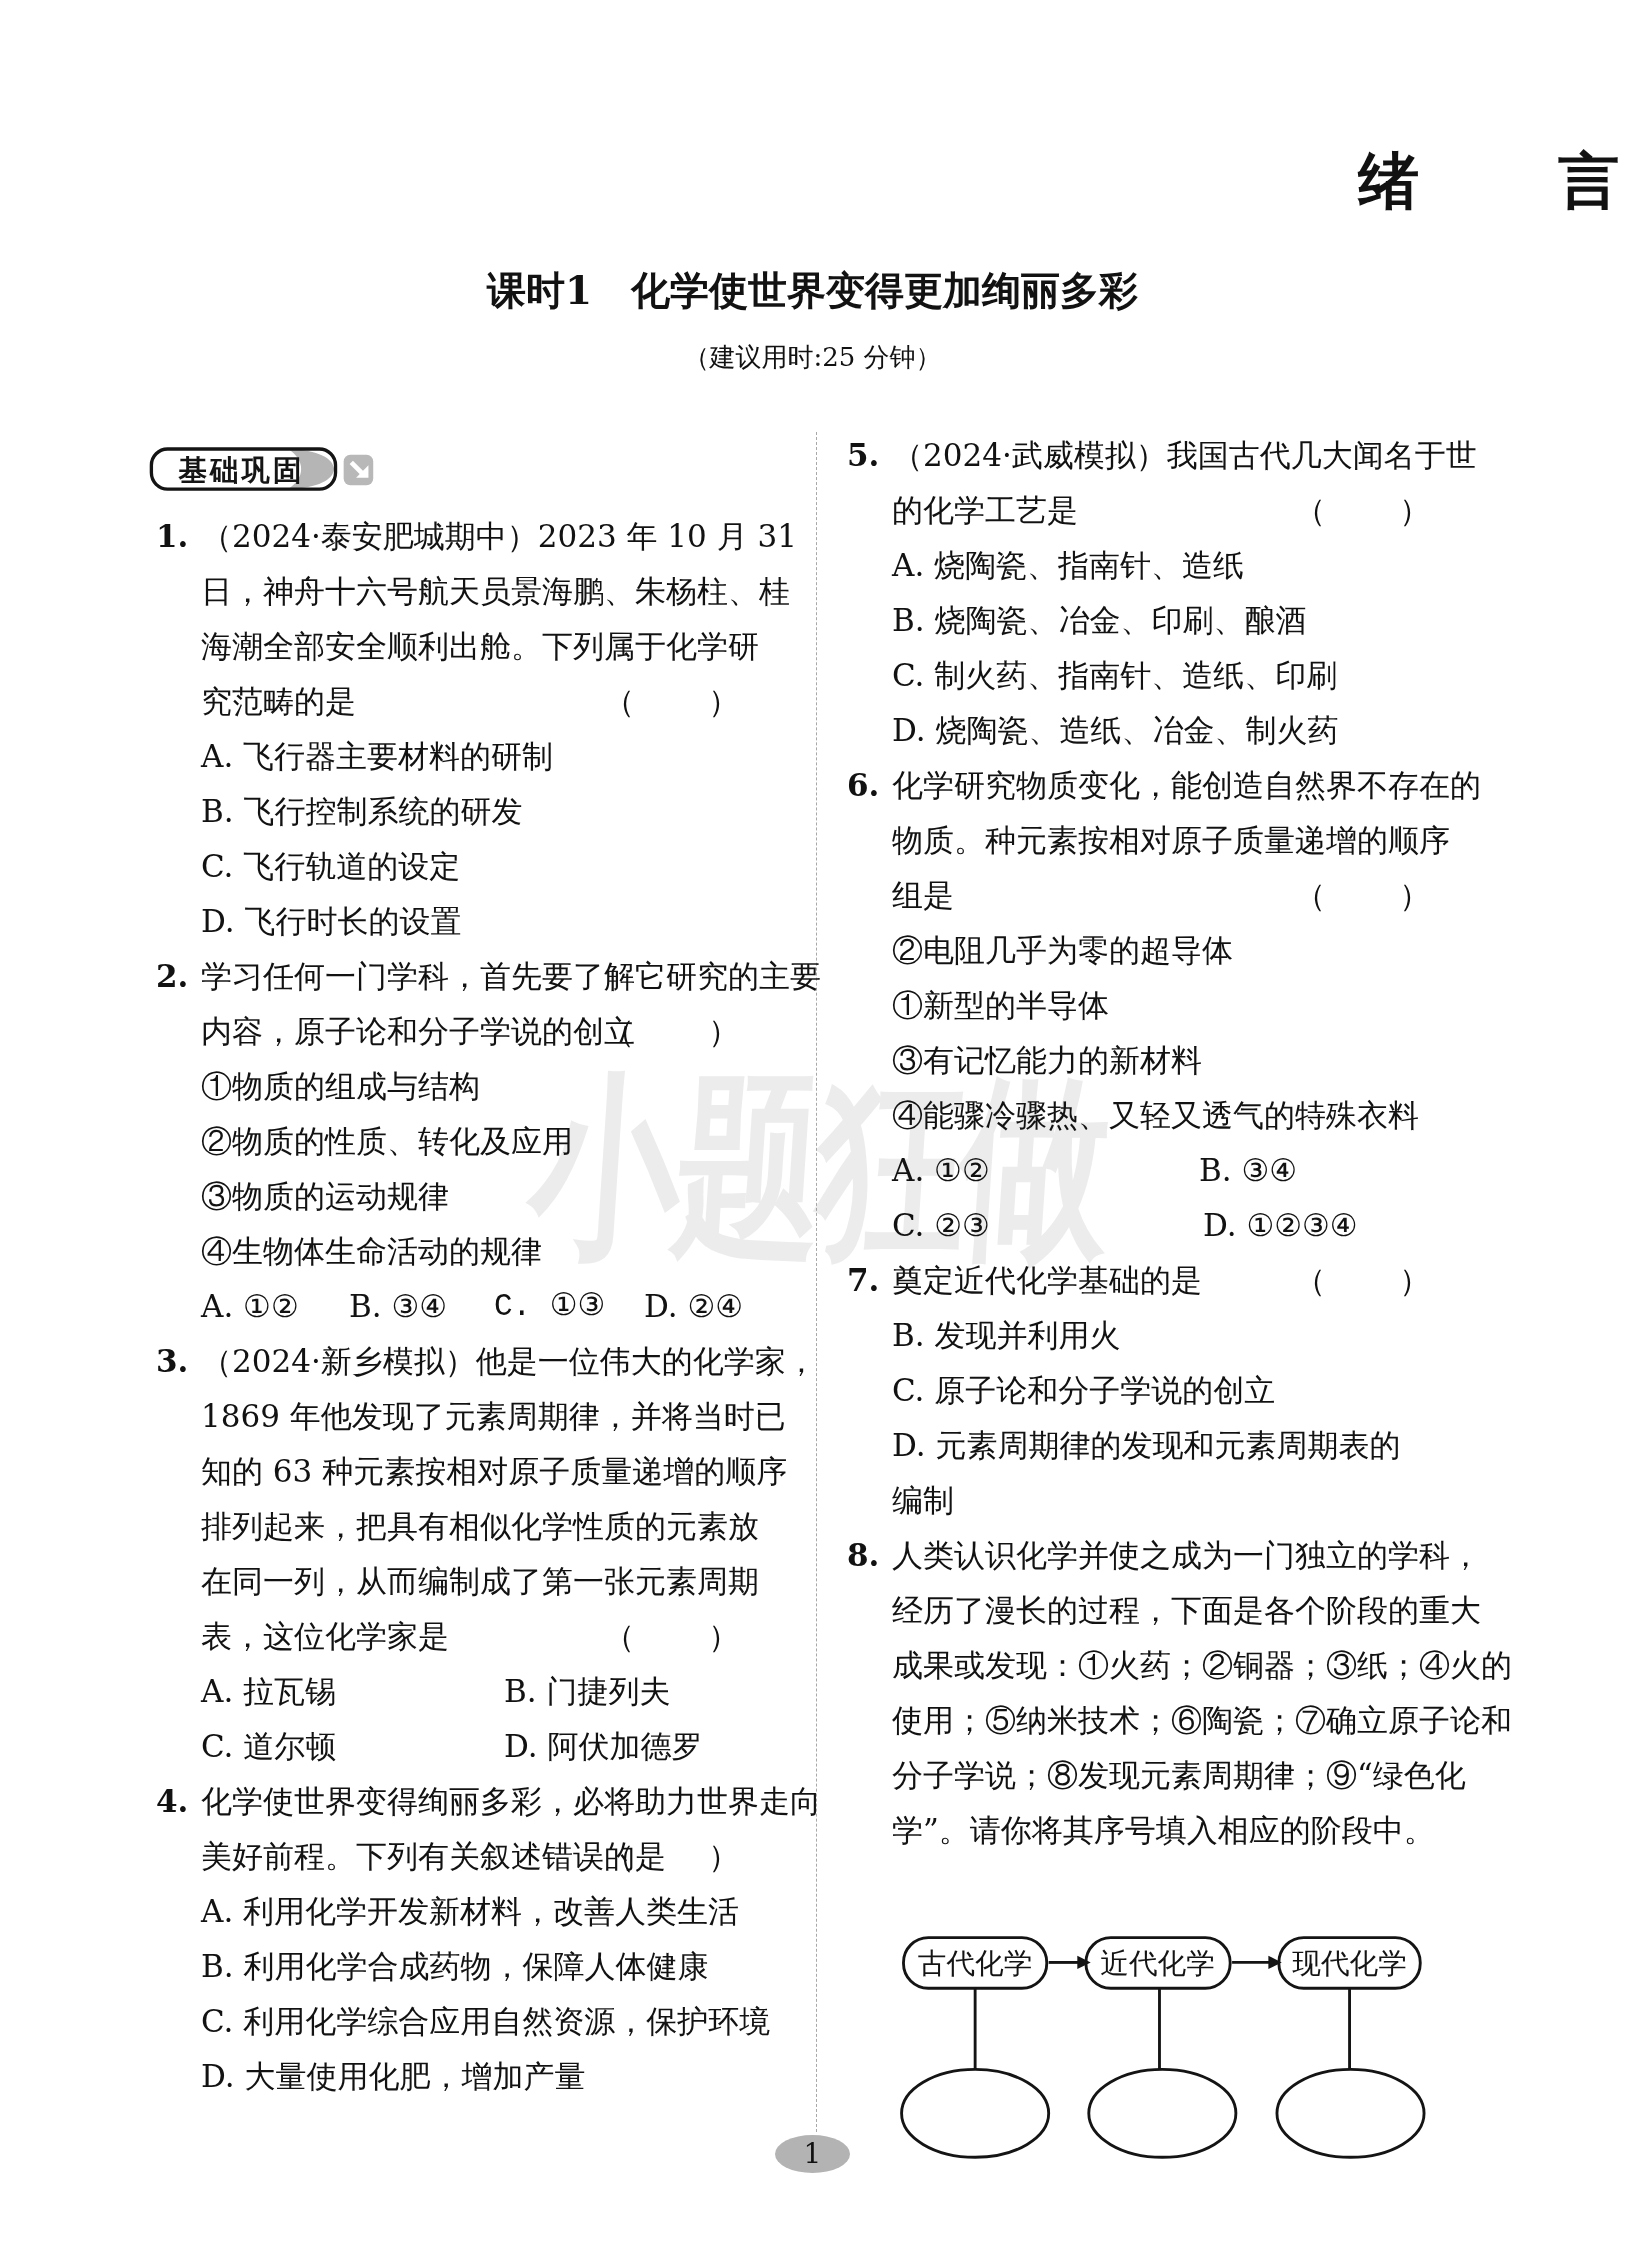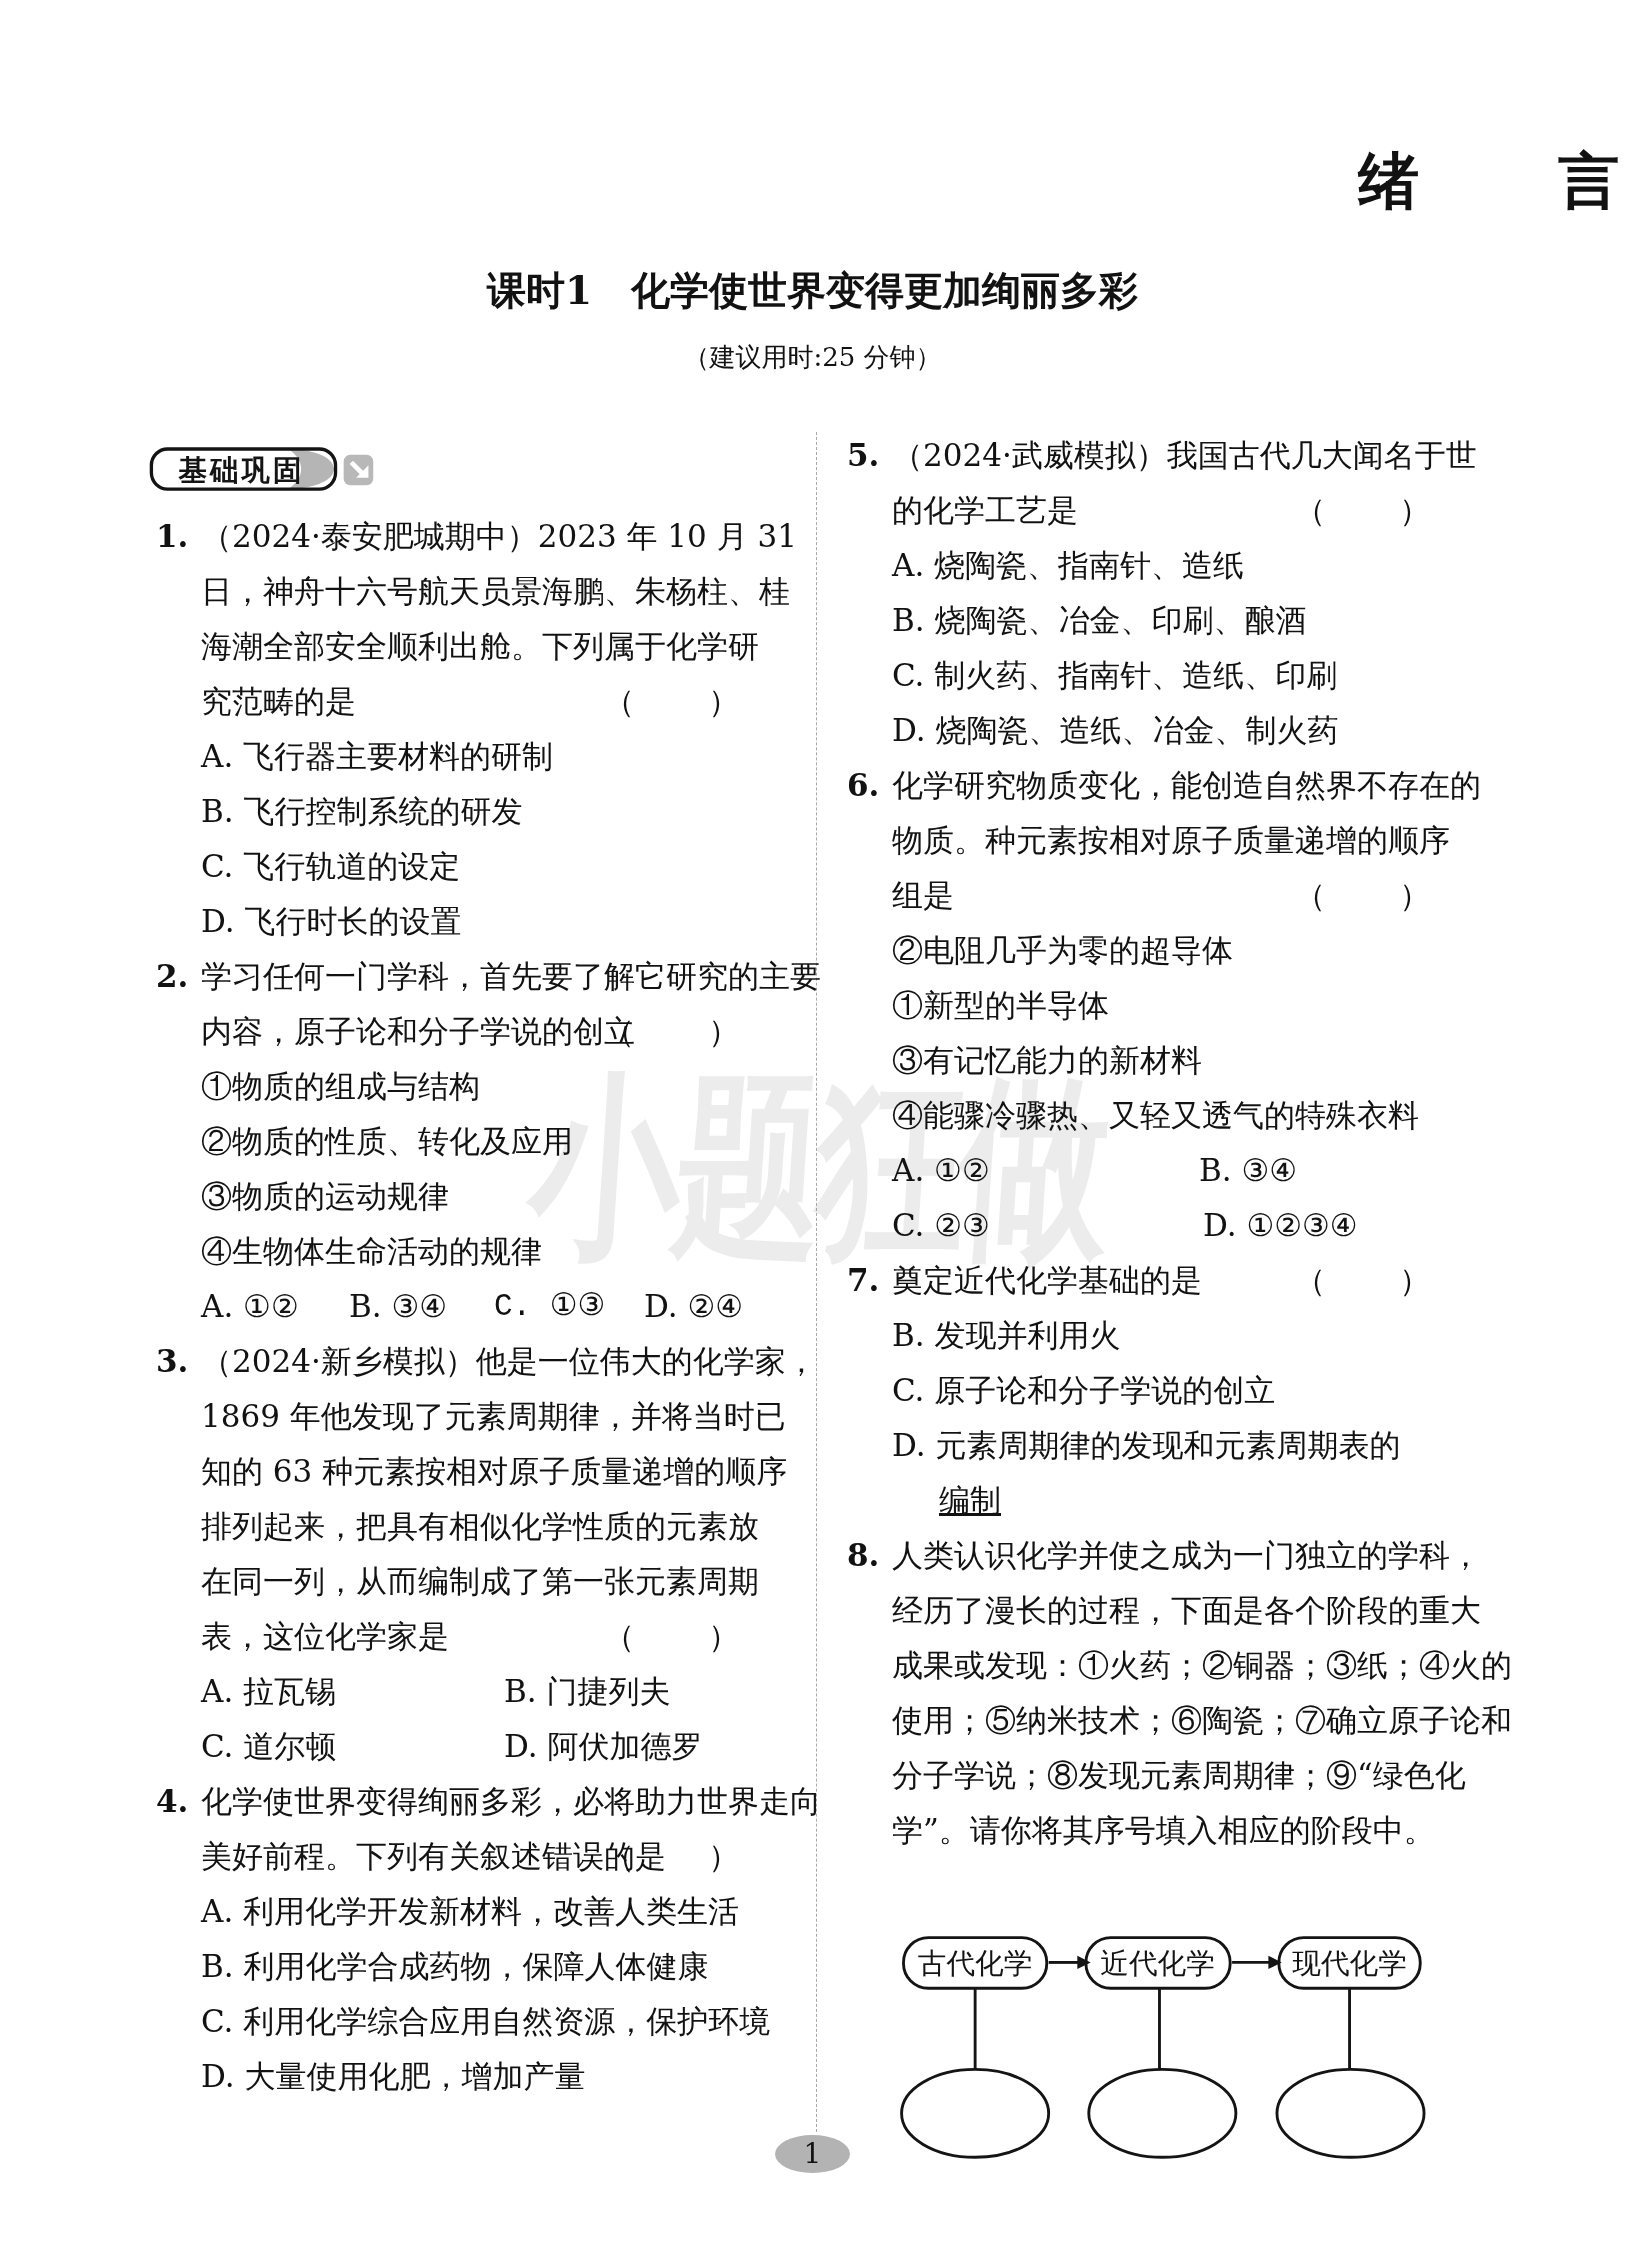--- a/index.html
+++ b/index.html
@@ -115,21 +115,21 @@
         <span class="qpart" style="left: 352px;">B. ③④</span>
       </div>
       <div class="qline">
         <span class="qpart" style="left: 45px;">C. ②③</span>
         <span class="qpart" style="left: 356px;">D. ①②③④</span>
       </div>
       <div class="qline"><span class="qnum">7.</span><span class="qtext">奠定近代化学基础的是</span><span class="qblank">（　　）</span></div>
       <div class="qline"><span class="qtext">B. 发现并利用火</span></div>
       <div class="qline"><span class="qtext">C. 原子论和分子学说的创立</span></div>
       <div class="qline"><span class="qtext">D. 元素周期律的发现和元素周期表的</span></div>
-      <div class="qline"><span class="qtext" style="margin-left: 47px; text-decoration: underline;">编制</span></div>
+      <div class="qline"><span class="qtext" style="">编制</span></div>
       <div class="qline"><span class="qnum">8.</span><span class="qtext">人类认识化学并使之成为一门独立的学科，</span></div>
       <div class="qline"><span class="qtext">经历了漫长的过程，下面是各个阶段的重大</span></div>
       <div class="qline"><span class="qtext">成果或发现：①火药；②铜器；③纸；④火的</span></div>
       <div class="qline"><span class="qtext">使用；⑤纳米技术；⑥陶瓷；⑦确立原子论和</span></div>
       <div class="qline"><span class="qtext">分子学说；⑧发现元素周期律；⑨“绿色化</span></div>
       <div class="qline"><span class="qtext">学”。请你将其序号填入相应的阶段中。</span></div>
     </div>
 
   <div class="diagram">
     <svg width="636" height="277" viewBox="0 0 665 290">

